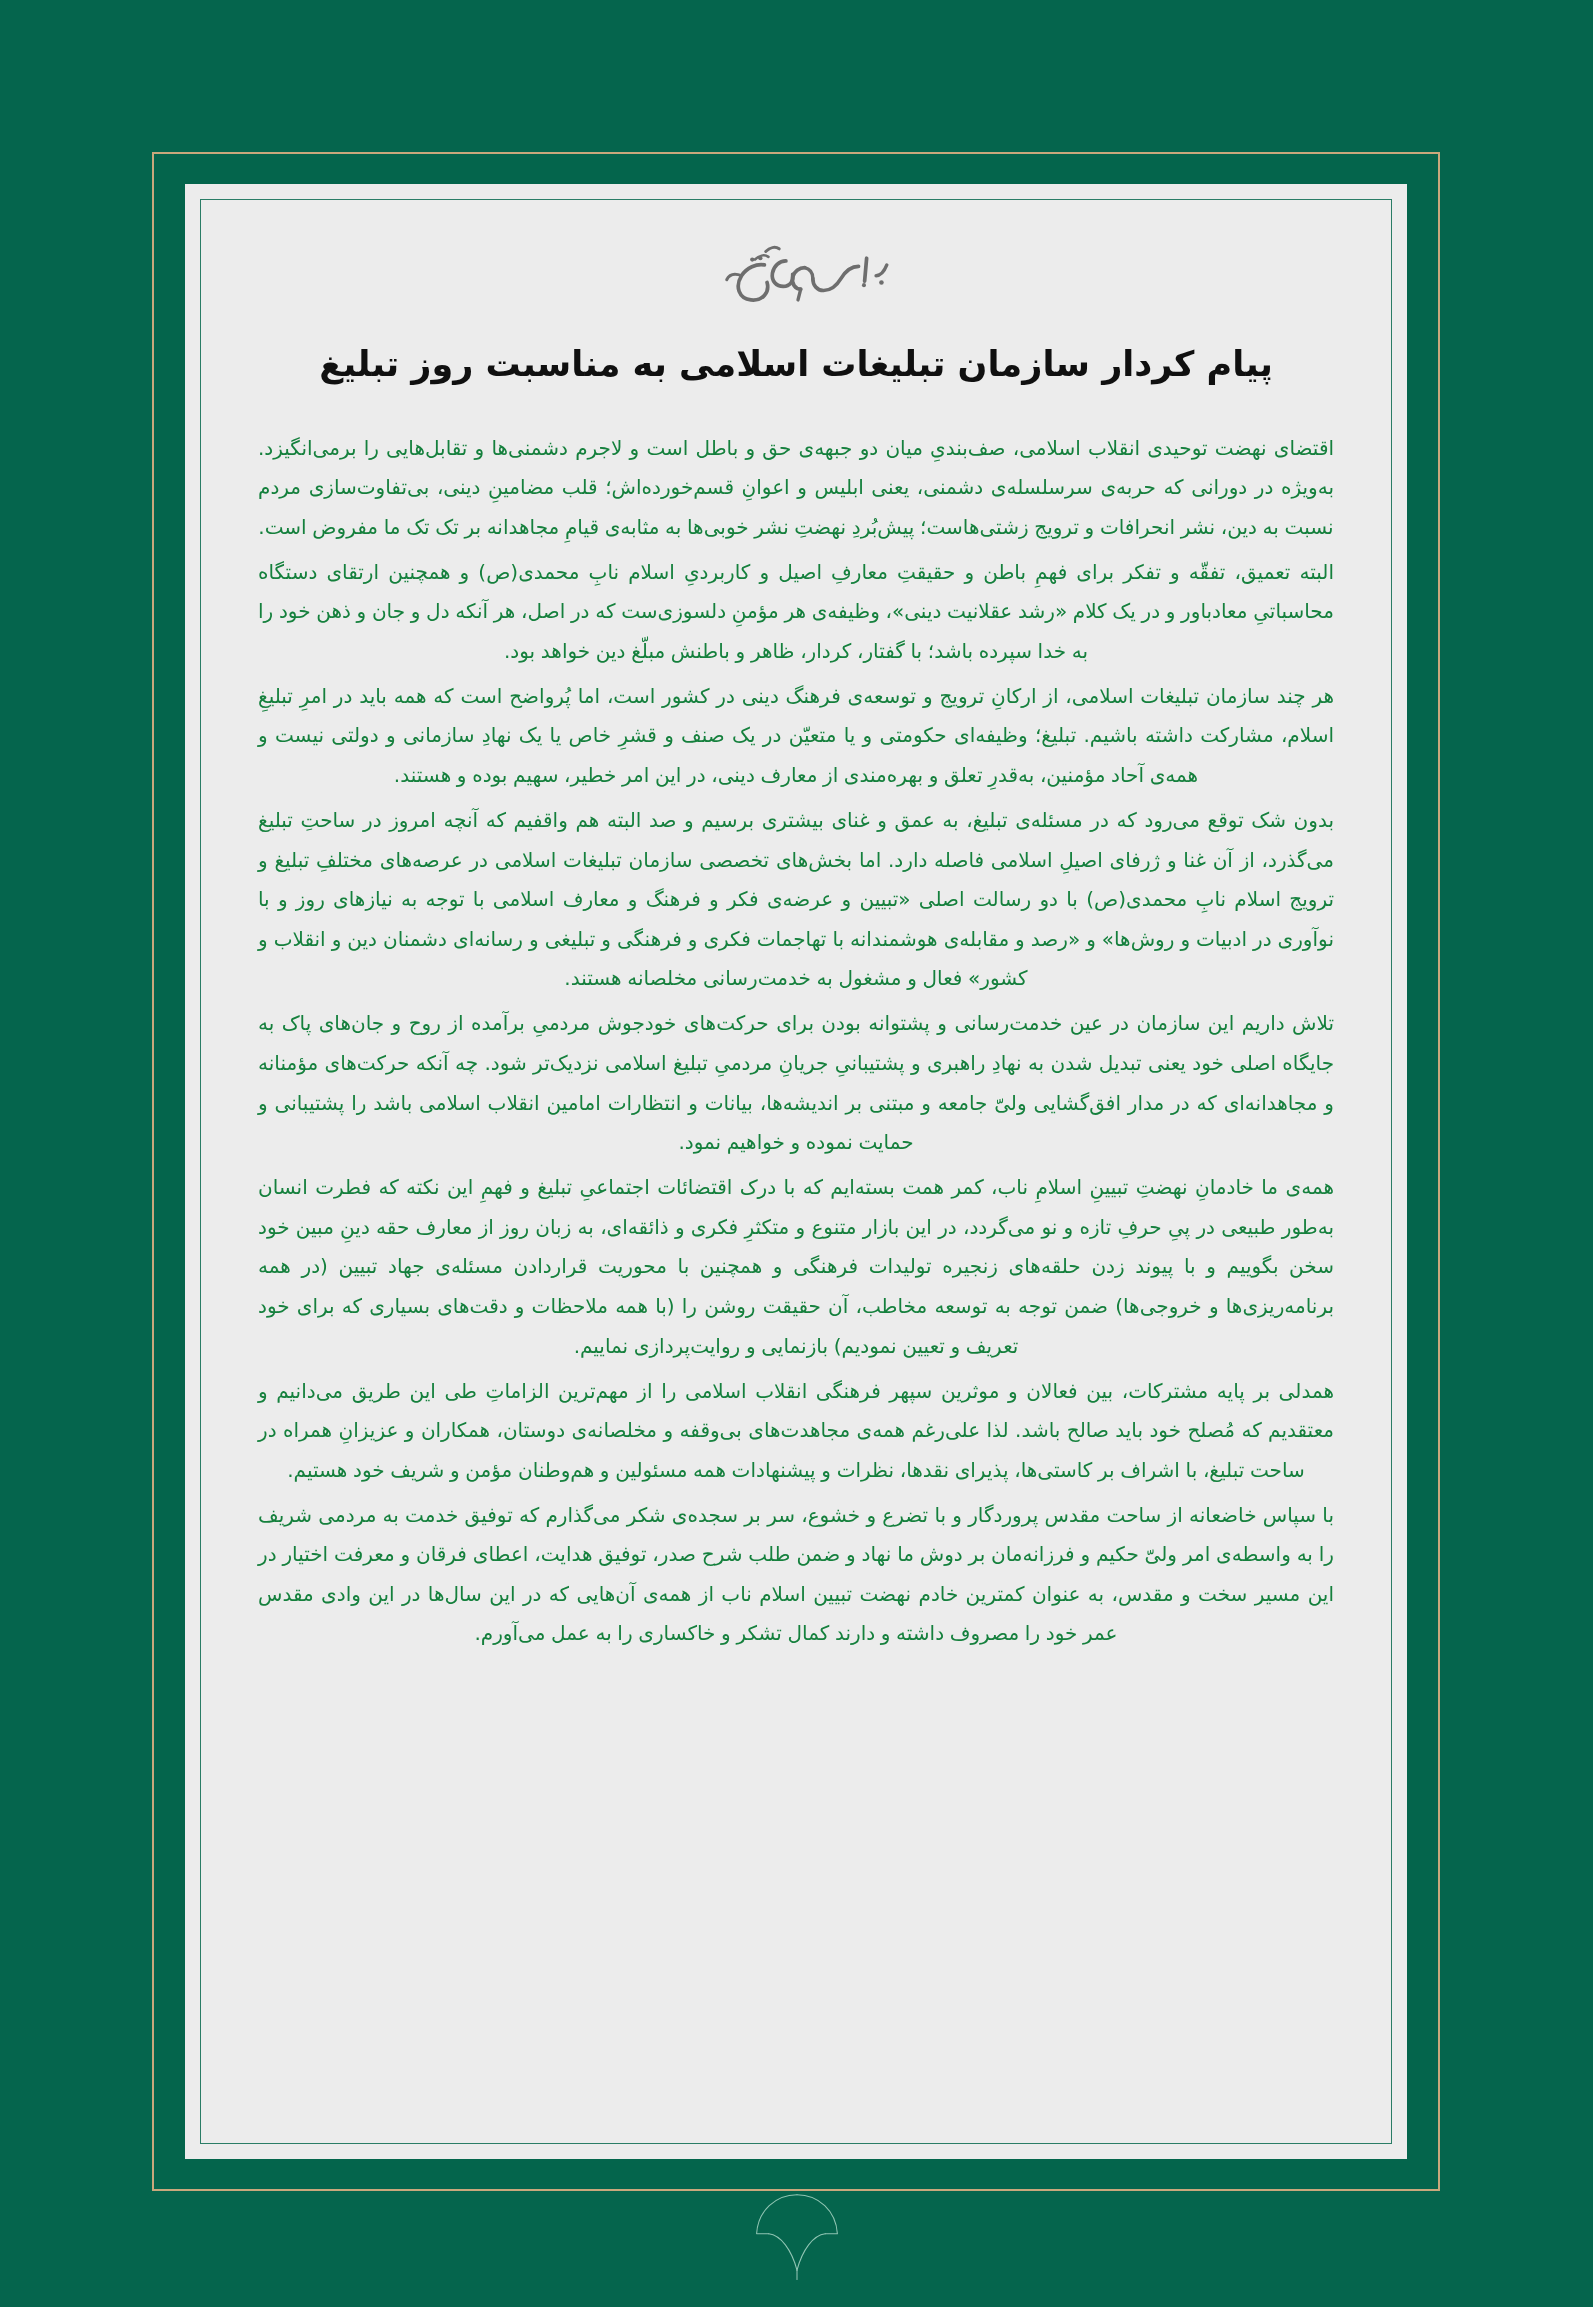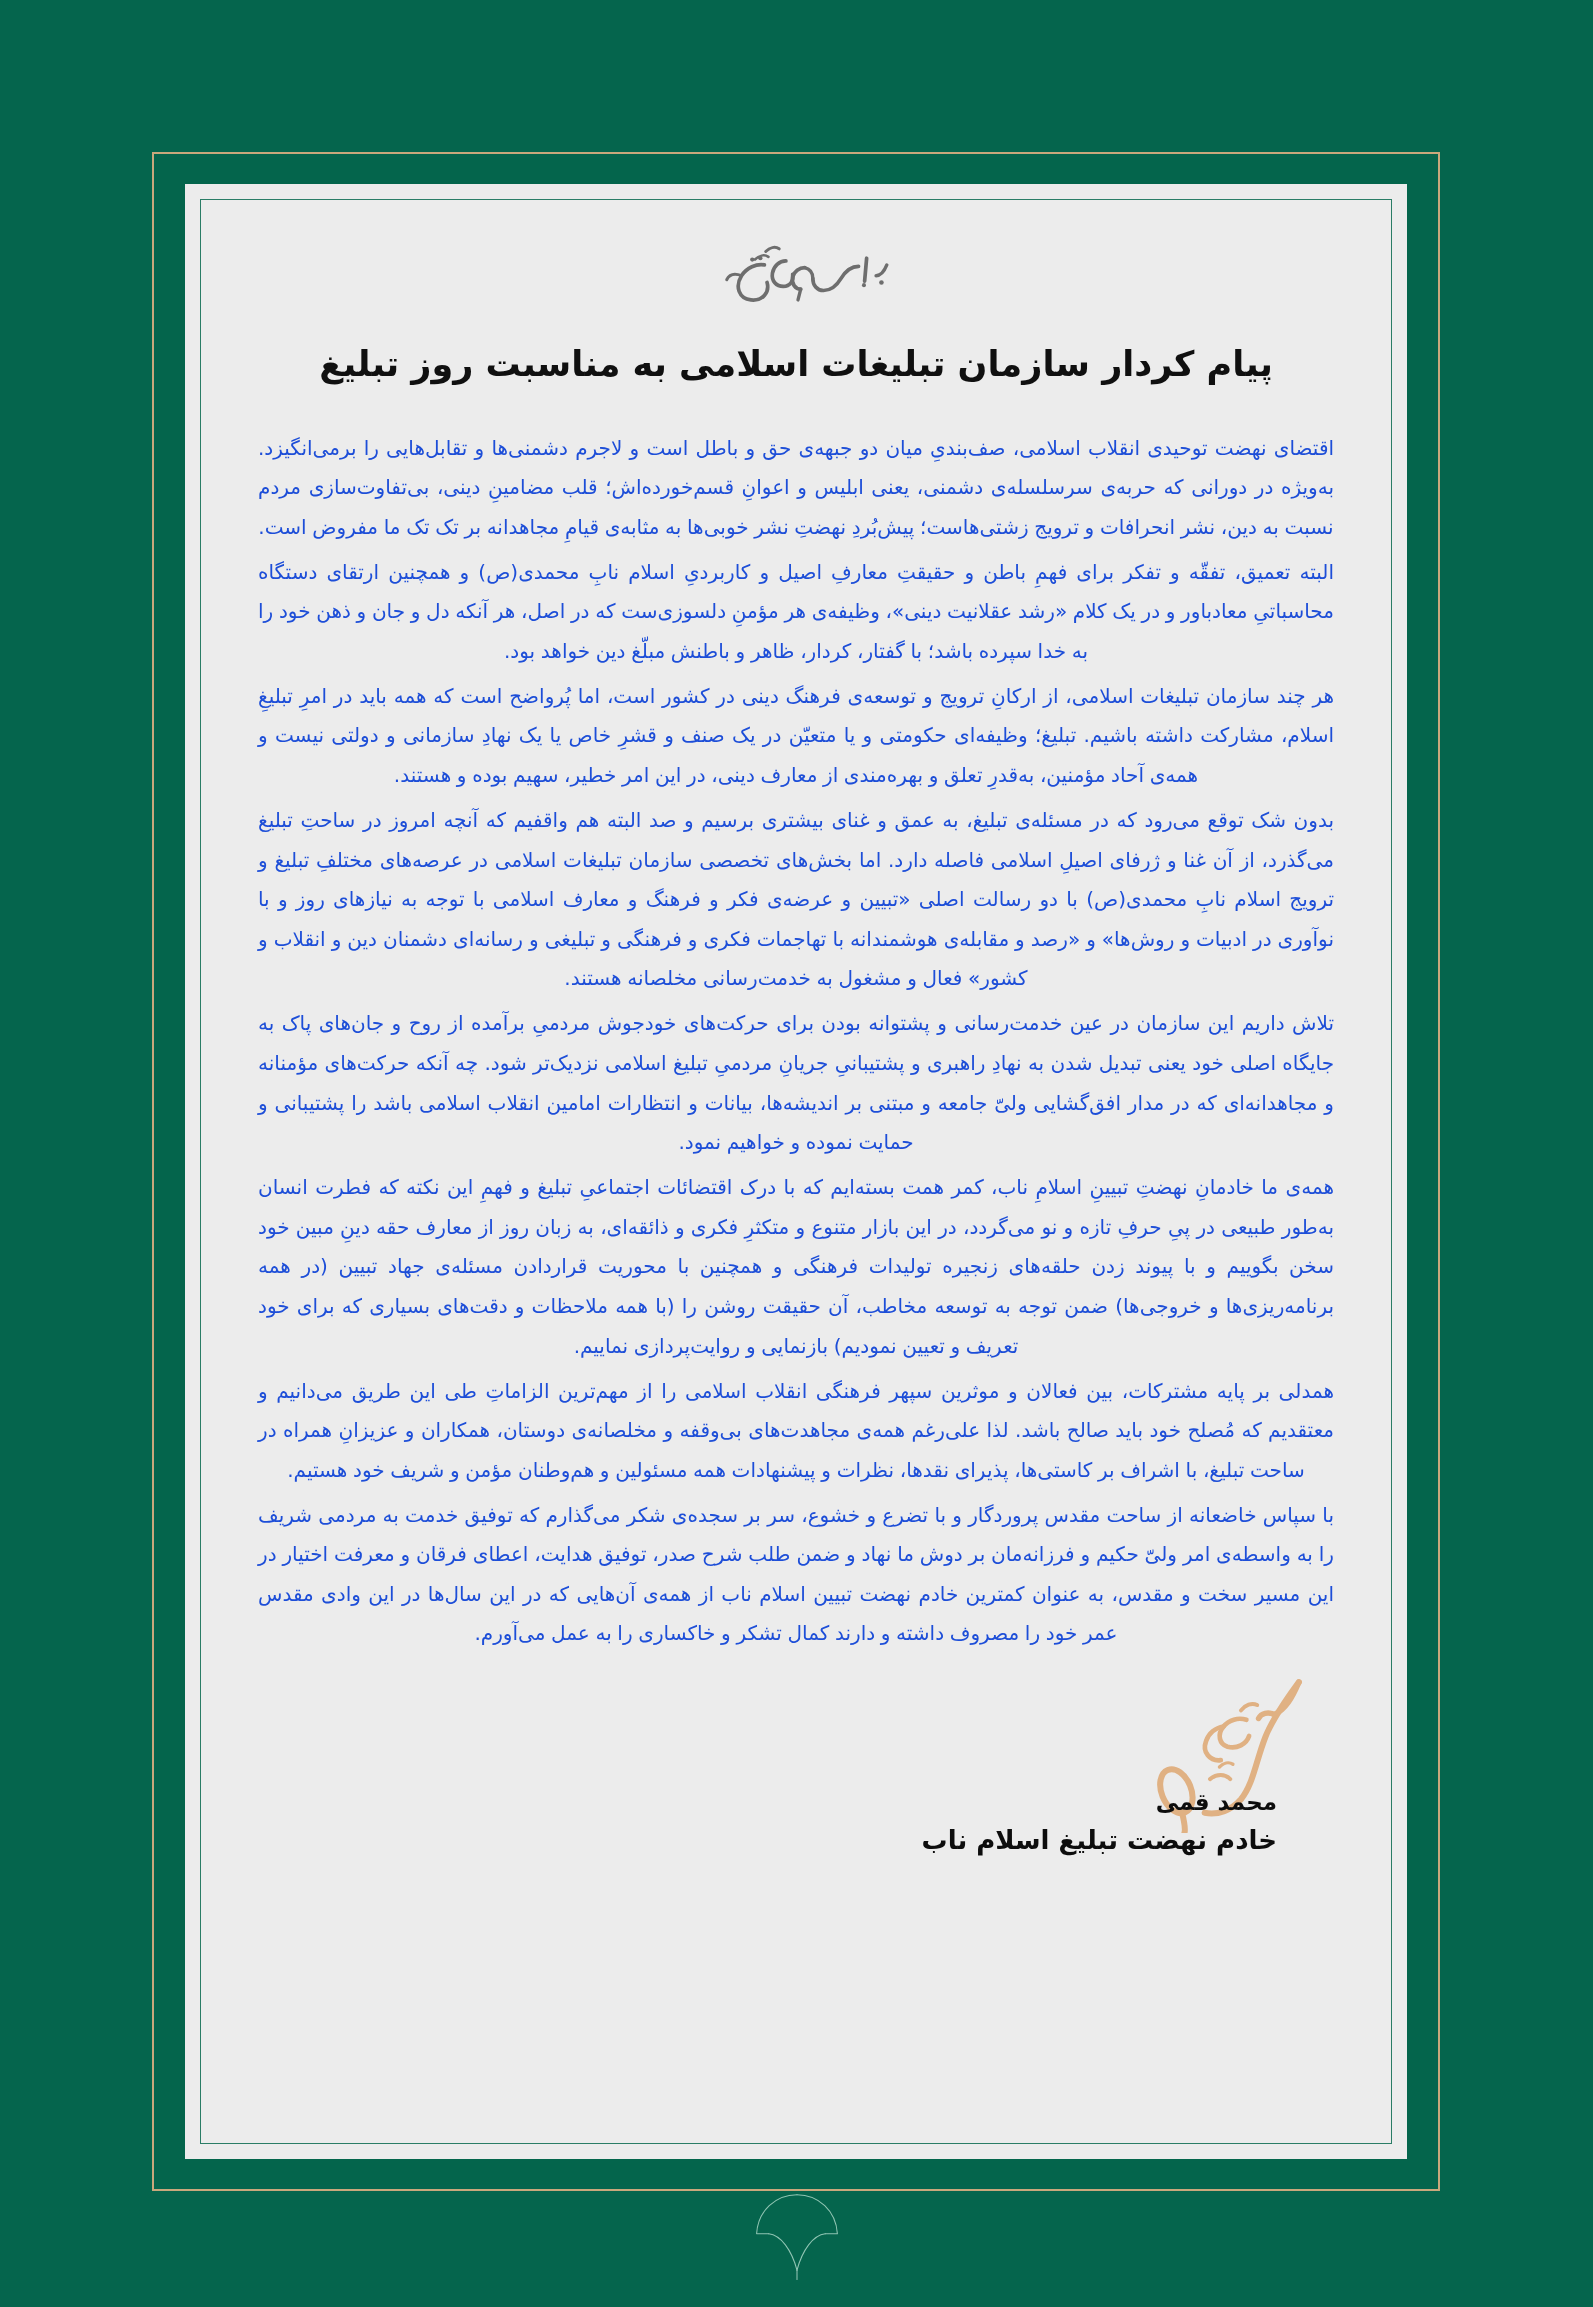--- a/index.html
+++ b/index.html
@@ -91,21 +91,21 @@
   
   #body-text {
     margin-top: 38px;
     padding: 0 24px;
     direction: rtl;
   }
   .para {
     font-family: "DejaVu Sans", sans-serif;
     font-size: 20px;
     line-height: 1.98;
-    color: #1d4ed8;
+    color: #15803d;
     text-align: justify;
     text-align-last: center;
     margin: 0 0 5.4px 0;
     direction: rtl;
     word-spacing: -0.7px;
   }
 
   
   #signature-block {
     position: relative;
@@ -203,50 +203,20 @@
           <p class="para">اقتضای نهضت توحیدی انقلاب اسلامی، صف‌بندیِ میان دو جبهه‌ی حق و باطل است و لاجرم دشمنی‌ها و تقابل‌هایی را برمی‌انگیزد. به‌ویژه در دورانی که حربه‌ی سرسلسله‌ی دشمنی، یعنی ابلیس و اعوانِ قسم‌خورده‌اش؛ قلب مضامینِ دینی، بی‌تفاوت‌سازی مردم نسبت به دین، نشر انحرافات و ترویج زشتی‌هاست؛ پیش‌بُردِ نهضتِ نشر خوبی‌ها به مثابه‌ی قیامِ مجاهدانه بر تک تک ما مفروض است.</p>
           <p class="para">البته تعمیق، تفقّه و تفکر برای فهمِ باطن و حقیقتِ معارفِ اصیل و کاربردیِ اسلام نابِ محمدی(ص) و همچنین ارتقای دستگاه محاسباتیِ معادباور و در یک کلام «رشد عقلانیت دینی»، وظیفه‌ی هر مؤمنِ دلسوزی‌ست که در اصل، هر آنکه دل و جان و ذهن خود را به خدا سپرده باشد؛ با گفتار، کردار، ظاهر و باطنش مبلّغ دین خواهد بود.</p>
           <p class="para">هر چند سازمان تبلیغات اسلامی، از ارکانِ ترویج و توسعه‌ی فرهنگ دینی در کشور است، اما پُرواضح است که همه باید در امرِ تبلیغِ اسلام، مشارکت داشته باشیم. تبلیغ؛ وظیفه‌ای حکومتی و یا متعیّن در یک صنف و قشرِ خاص یا یک نهادِ سازمانی و دولتی نیست و همه‌ی آحاد مؤمنین، به‌قدرِ تعلق و بهره‌مندی از معارف دینی، در این امر خطیر، سهیم بوده و هستند.</p>
           <p class="para">بدون شک توقع می‌رود که در مسئله‌ی تبلیغ، به عمق و غنای بیشتری برسیم و صد البته هم واقفیم که آنچه امروز در ساحتِ تبلیغ می‌گذرد، از آن غنا و ژرفای اصیلِ اسلامی فاصله دارد. اما بخش‌های تخصصی سازمان تبلیغات اسلامی در عرصه‌های مختلفِ تبلیغ و ترویج اسلام نابِ محمدی(ص) با دو رسالت اصلی «تبیین و عرضه‌ی فکر و فرهنگ و معارف اسلامی با توجه به نیازهای روز و با نوآوری در ادبیات و روش‌ها» و «رصد و مقابله‌ی هوشمندانه با تهاجمات فکری و فرهنگی و تبلیغی و رسانه‌ای دشمنان دین و انقلاب و کشور» فعال و مشغول به خدمت‌رسانی مخلصانه هستند.</p>
           <p class="para">تلاش داریم این سازمان در عین خدمت‌رسانی و پشتوانه بودن برای حرکت‌های خودجوش مردمیِ برآمده از روح و جان‌های پاک به جایگاه اصلی خود یعنی تبدیل شدن به نهادِ راهبری و پشتیبانیِ جریانِ مردمیِ تبلیغ اسلامی نزدیک‌تر شود. چه آنکه حرکت‌های مؤمنانه و مجاهدانه‌ای که در مدار افق‌گشایی ولیّ جامعه و مبتنی بر اندیشه‌ها، بیانات و انتظارات امامین انقلاب اسلامی باشد را پشتیبانی و حمایت نموده و خواهیم نمود.</p>
           <p class="para">همه‌ی ما خادمانِ نهضتِ تبیینِ اسلامِ ناب، کمر همت بسته‌ایم که با درک اقتضائات اجتماعیِ تبلیغ و فهمِ این نکته که فطرت انسان به‌طور طبیعی در پیِ حرفِ تازه و نو می‌گردد، در این بازار متنوع و متکثرِ فکری و ذائقه‌ای، به زبان روز از معارف حقه دینِ مبین خود سخن بگوییم و با پیوند زدن حلقه‌های زنجیره تولیدات فرهنگی و همچنین با محوریت قراردادن مسئله‌ی جهاد تبیین (در همه برنامه‌ریزی‌ها و خروجی‌ها) ضمن توجه به توسعه مخاطب، آن حقیقت روشن را (با همه ملاحظات و دقت‌های بسیاری که برای خود تعریف و تعیین نمودیم) بازنمایی و روایت‌پردازی نماییم.</p>
           <p class="para">همدلی بر پایه مشترکات، بین فعالان و موثرین سپهر فرهنگی انقلاب اسلامی را از مهم‌ترین الزاماتِ طی این طریق می‌دانیم و معتقدیم که مُصلح خود باید صالح باشد. لذا علی‌رغم همه‌ی مجاهدت‌های بی‌وقفه و مخلصانه‌ی دوستان، همکاران و عزیزانِ همراه در ساحت تبلیغ، با اشراف بر کاستی‌ها، پذیرای نقدها، نظرات و پیشنهادات همه مسئولین و هم‌وطنان مؤمن و شریف خود هستیم.</p>
           <p class="para">با سپاس خاضعانه از ساحت مقدس پروردگار و با تضرع و خشوع، سر بر سجده‌ی شکر می‌گذارم که توفیق خدمت به مردمی شریف را به واسطه‌ی امر ولیّ حکیم و فرزانه‌مان بر دوش ما نهاد و ضمن طلب شرح صدر، توفیق هدایت، اعطای فرقان و معرفت اختیار در این مسیر سخت و مقدس، به عنوان کمترین خادم نهضت تبیین اسلام ناب از همه‌ی آن‌هایی که در این سال‌ها در این وادی مقدس عمر خود را مصروف داشته و دارند کمال تشکر و خاکساری را به عمل می‌آورم.</p>
         </div>
 
-        <div id="signature-block">
-
-          <svg id="signature-mark" viewBox="0 0 300 230">
-            <g fill="none" stroke="#e0b183" stroke-linecap="round" stroke-linejoin="round">
-
-              <path d="M236 6 C214 36 196 62 186 88 C172 124 168 158 150 180
-                       C136 196 116 204 96 200" stroke-width="9"></path>
-
-              <path d="M236 6 C226 30 216 46 200 54" stroke-width="8"></path>
-              <path d="M200 54 C190 50 180 52 176 60" stroke-width="8"></path>
-
-              <path d="M158 62 C146 58 132 62 124 72 C114 84 118 98 130 102
-                       C144 106 158 98 162 86" stroke-width="7"></path>
-              <path d="M150 48 C156 40 166 36 174 40" stroke-width="6"></path>
-              <path d="M124 72 C112 74 102 82 98 94 C92 110 104 124 120 122" stroke-width="7"></path>
-
-              <ellipse cx="54" cy="168" rx="22" ry="34" transform="rotate(-22 54 168)" stroke-width="9"></ellipse>
-
-              <path d="M62 198 C66 214 68 224 66 230" stroke-width="9"></path>
-
-              <path d="M104 150 C114 142 126 142 134 150" stroke-width="6"></path>
-              <path d="M118 132 C124 126 132 124 138 128" stroke-width="5"></path>
-            </g>
-          </svg>
-
-          <div id="signature-names">
-            <div id="signer-name">محمد قمی</div>
-            <div id="signer-title">خادم نهضت تبلیغ اسلام ناب</div>
-          </div>
-        </div>
 
       </div>
     </div>
 
   </div>
 </div>
 
 <svg id="bottom-ornament" viewBox="0 0 200 150">
   <g fill="none" stroke="#8fc4b2" stroke-width="1.6" stroke-linecap="round" stroke-linejoin="round">
     <path d="M100 4 C132 4 158 28 160 62 L142 62"></path>

